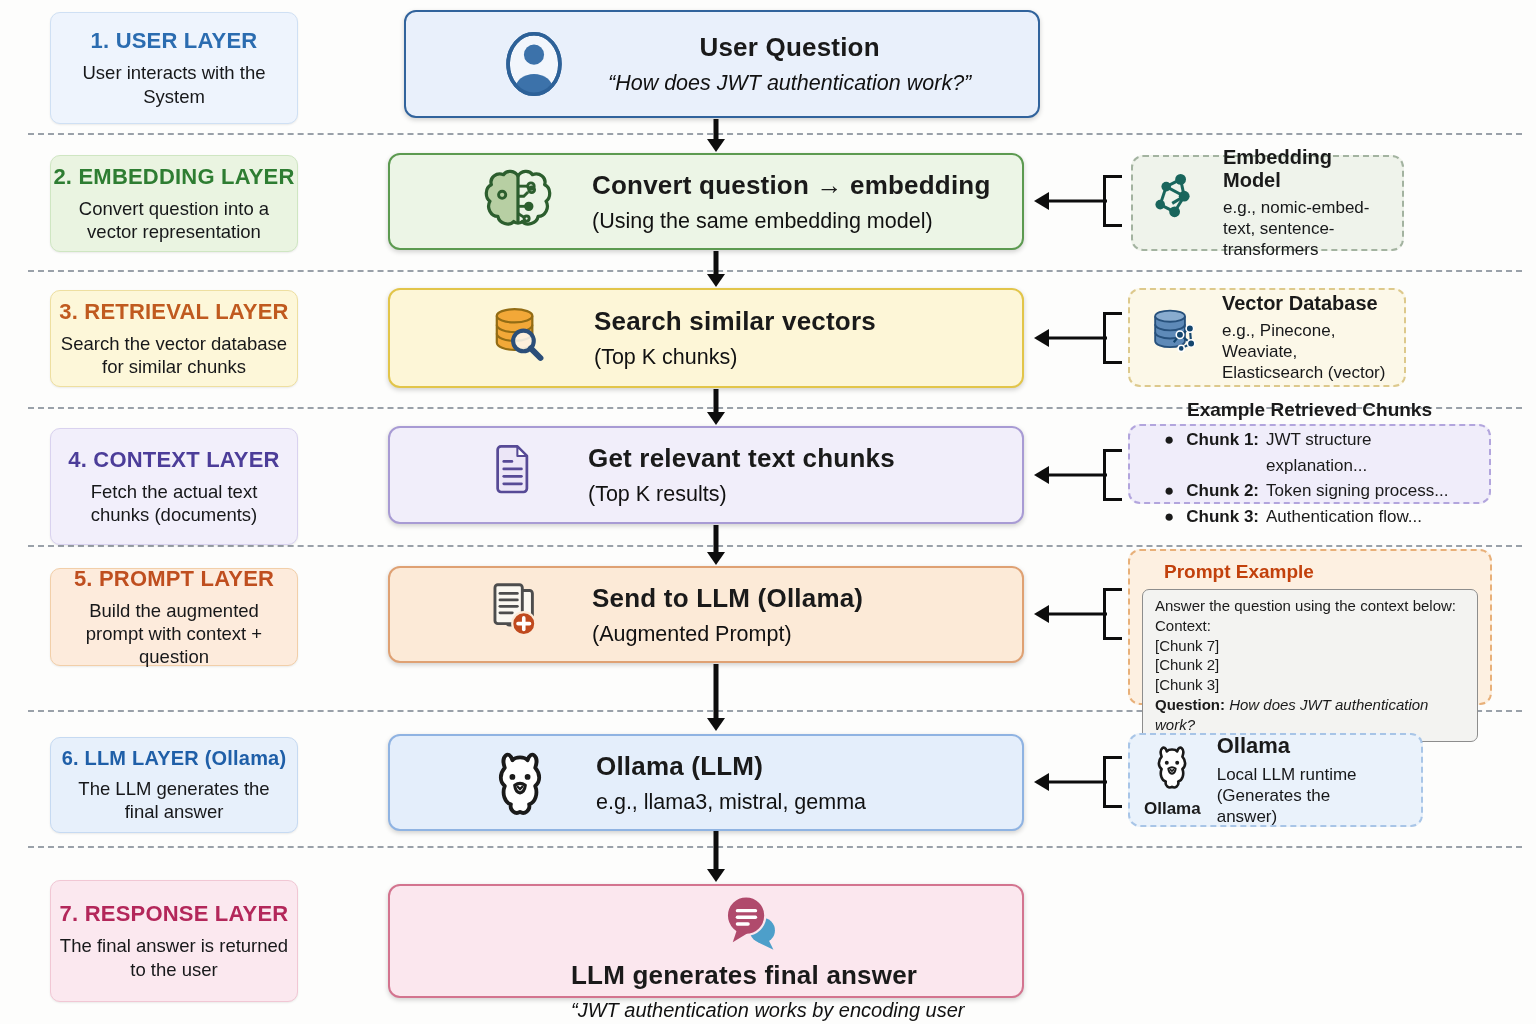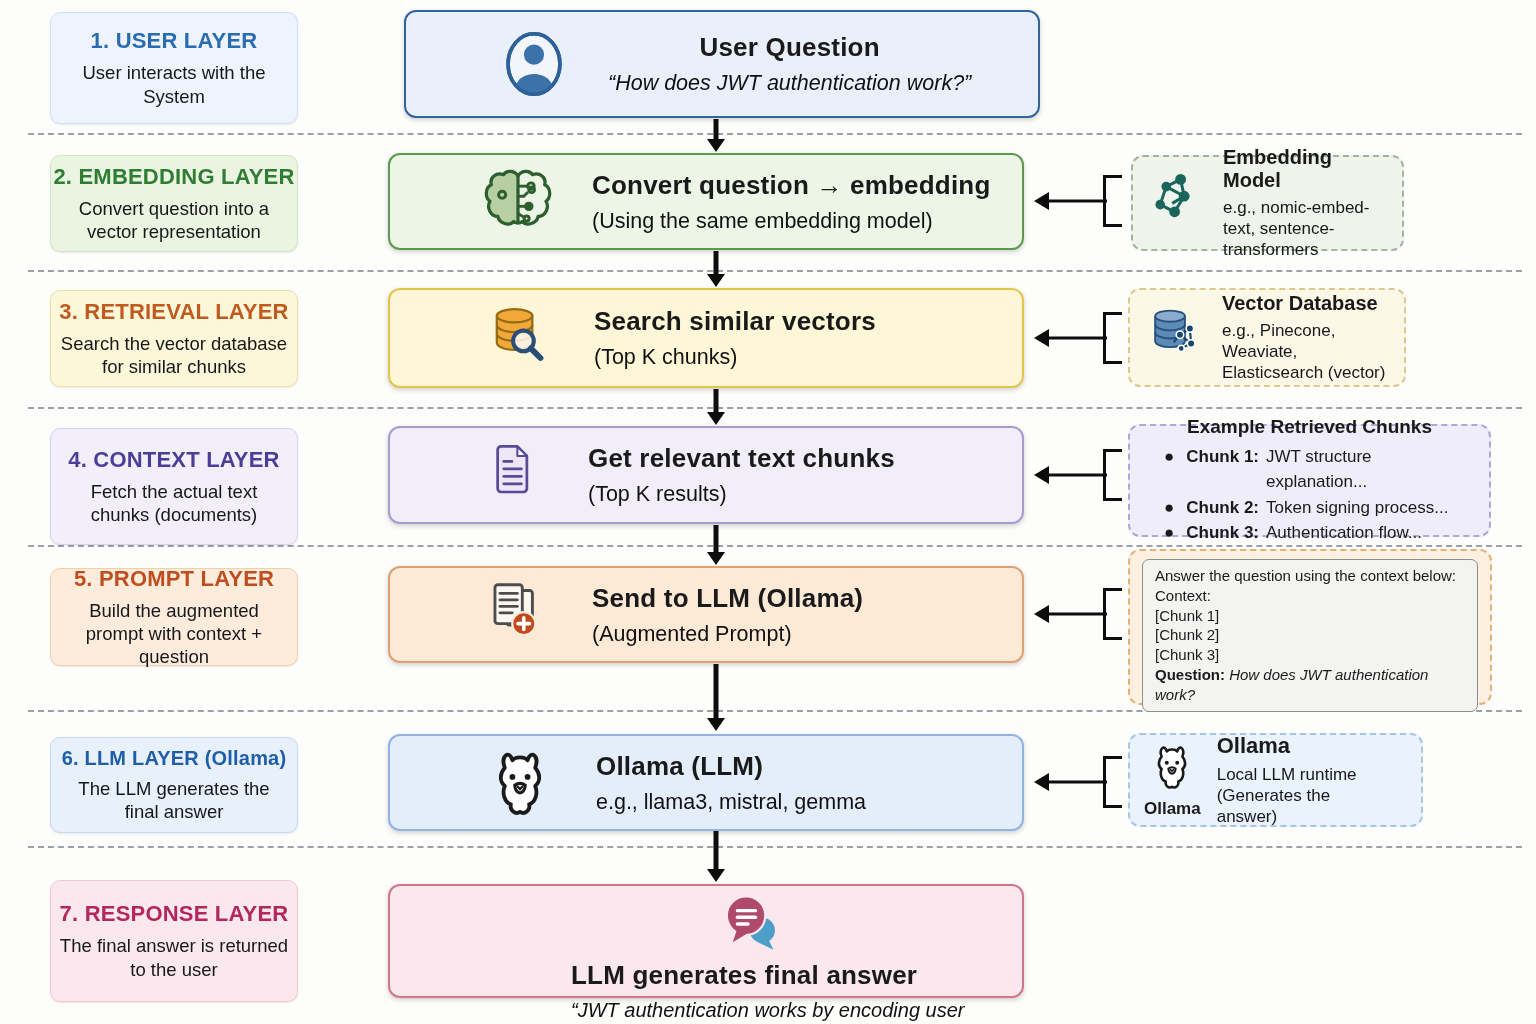--- a/index.html
+++ b/index.html
@@ -275,21 +275,21 @@
     <div class="mtext">
       <div class="m-title">Get relevant text chunks</div>
       <div class="m-sub">(Top K results)</div>
     </div>
   </div>
   <div class="conn" style="top:449px">
     <div class="head"></div>
       <div class="shaft"></div>
       <div class="bracket"></div>
   </div>
-  <div class="side side-col r4" style="left:1128px;top:424px;width:363px;height:113px">
+  <div class="side side-col r4" style="left:1128px;top:424px;width:363px;height:80px">
     <div class="chunks-title">Example Retrieved Chunks</div>
     <div class="chunk-li">
       <span class="dot">●</span>
       <span class="lbl">Chunk 1:</span>
       <span>JWT structure explanation...</span>
     </div>
     <div class="chunk-li">
       <span class="dot">●</span>
       <span class="lbl">Chunk 2:</span>
       <span>Token signing process...</span>
@@ -331,24 +331,25 @@
       <div class="m-title">Send to LLM (Ollama)</div>
       <div class="m-sub">(Augmented Prompt)</div>
     </div>
   </div>
   <div class="conn" style="top:588px">
     <div class="head"></div>
       <div class="shaft"></div>
       <div class="bracket"></div>
   </div>
   <div class="side r5" style="left:1128px;top:549px;width:364px;height:156px">
+    <div class="prompt-title">Prompt Example</div>
     <div class="prompt-inner">
       <div>Answer the question using the context below:</div>
       <div>Context:</div>
-      <div>[Chunk 1]</div>
+      <div>[Chunk 7]</div>
       <div>[Chunk 2]</div>
       <div>[Chunk 3]</div>
       <div>
         <span class="q-lbl">Question:</span>
         <span class="q-txt">How does JWT authentication work?</span>
       </div>
     </div>
   </div>
   <div class="darr" style="top:664px;height:67px">
       <div class="sh"></div>

